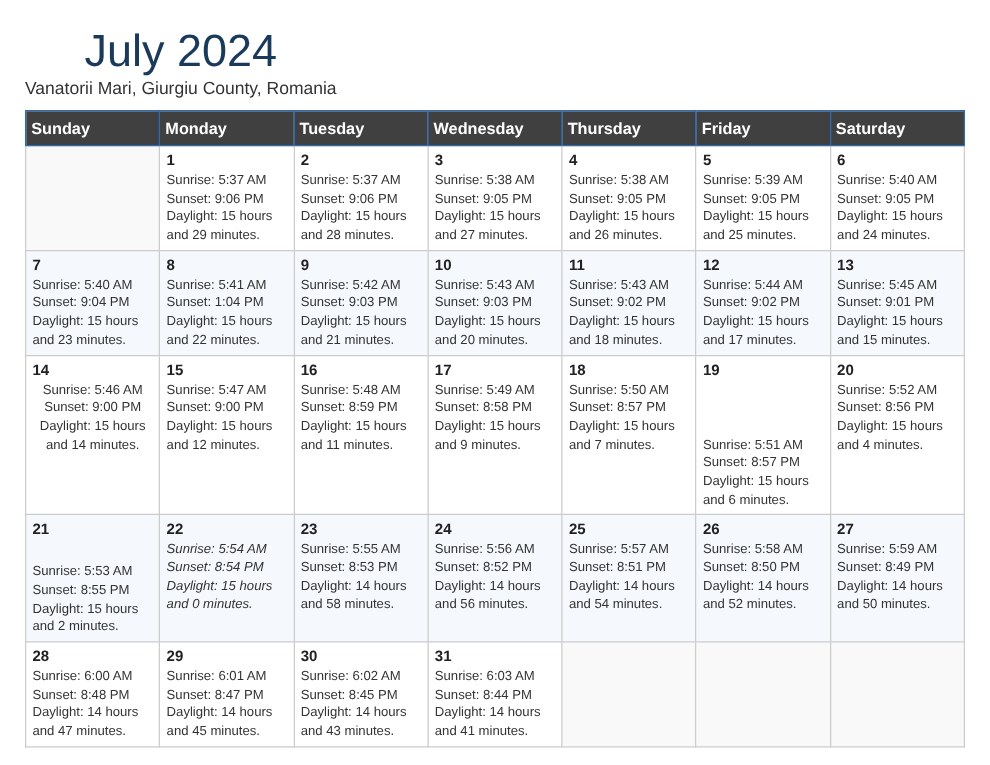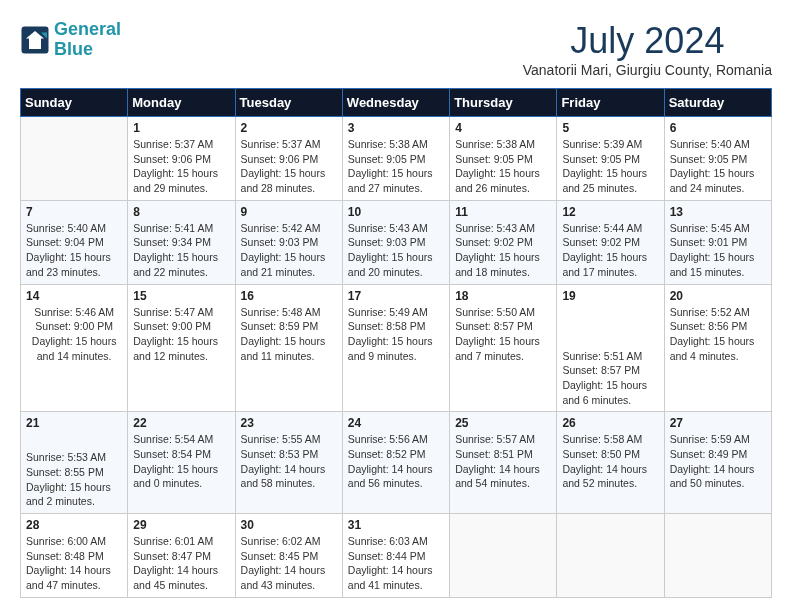--- a/index.html
+++ b/index.html
@@ -45,21 +45,21 @@
     .location {
       font-size: 14px;
       color: #333;
     }
     table {
       width: 100%;
       border-collapse: collapse;
       font-size: 11px;
     }
     thead tr th {
-      background-color: #0f172a;
+      background-color: #404040;
       color: #fff;
       padding: 6px 4px;
       text-align: left;
       font-size: 13px;
       font-weight: bold;
       border: 1px solid #2d6bb5;
     }
     tbody tr td {
       border: 1px solid #ccc;
       vertical-align: top;
@@ -86,31 +86,20 @@
       line-height: 1.4;
     }
     .empty-cell {
       background-color: #f9f9f9 !important;
     }
   </style>
 </head>
 <body>
 
 <div class="header">
-  <div class="logo">
-    <svg class="logo-icon" viewBox="0 0 40 40">
-      <rect x="2" y="2" width="36" height="36" rx="4" fill="#1a3a5c"></rect>
-      <polygon points="20,8 32,18 28,18 28,32 12,32 12,18 8,18" fill="white"></polygon>
-      <polygon points="28,10 36,10 36,18" fill="#2196a8"></polygon>
-    </svg>
-    <div class="logo-text">
-      <div><span>General</span></div>
-      <div><span style="color:#2196a8">Blue</span></div>
-    </div>
-  </div>
   <div class="title-block">
     <div class="month-year">July 2024</div>
     <div class="location">Vanatorii Mari, Giurgiu County, Romania</div>
   </div>
 </div>
 
 <table>
   <thead>
     <tr>
     <th>Sunday</th>
@@ -172,21 +161,21 @@
         <td>
           <span class="day-num">7</span>
           <div class="day-info" style="white-space: pre-line;">Sunrise: 5:40 AM
 Sunset: 9:04 PM
 Daylight: 15 hours
 and 23 minutes.</div>
         </td>
         <td>
           <span class="day-num">8</span>
           <div class="day-info" style="white-space: pre-line;">Sunrise: 5:41 AM
-Sunset: 9:34 PM
+Sunset: 1:04 PM
 Daylight: 15 hours
 and 22 minutes.</div>
         </td>
         <td>
           <span class="day-num">9</span>
           <div class="day-info" style="white-space: pre-line;">Sunrise: 5:42 AM
 Sunset: 9:03 PM
 Daylight: 15 hours
 and 21 minutes.</div>
         </td>
@@ -273,21 +262,21 @@
       <tr>
         <td>
           <span class="day-num">21</span>
           <div class="day-info" style="white-space: pre-line; margin-top: 20px;">Sunrise: 5:53 AM
 Sunset: 8:55 PM
 Daylight: 15 hours
 and 2 minutes.</div>
         </td>
         <td>
           <span class="day-num">22</span>
-          <div class="day-info" style="white-space: pre-line;">Sunrise: 5:54 AM
+          <div class="day-info" style="white-space: pre-line; font-style: italic;">Sunrise: 5:54 AM
 Sunset: 8:54 PM
 Daylight: 15 hours
 and 0 minutes.</div>
         </td>
         <td>
           <span class="day-num">23</span>
           <div class="day-info" style="white-space: pre-line;">Sunrise: 5:55 AM
 Sunset: 8:53 PM
 Daylight: 14 hours
 and 58 minutes.</div>

